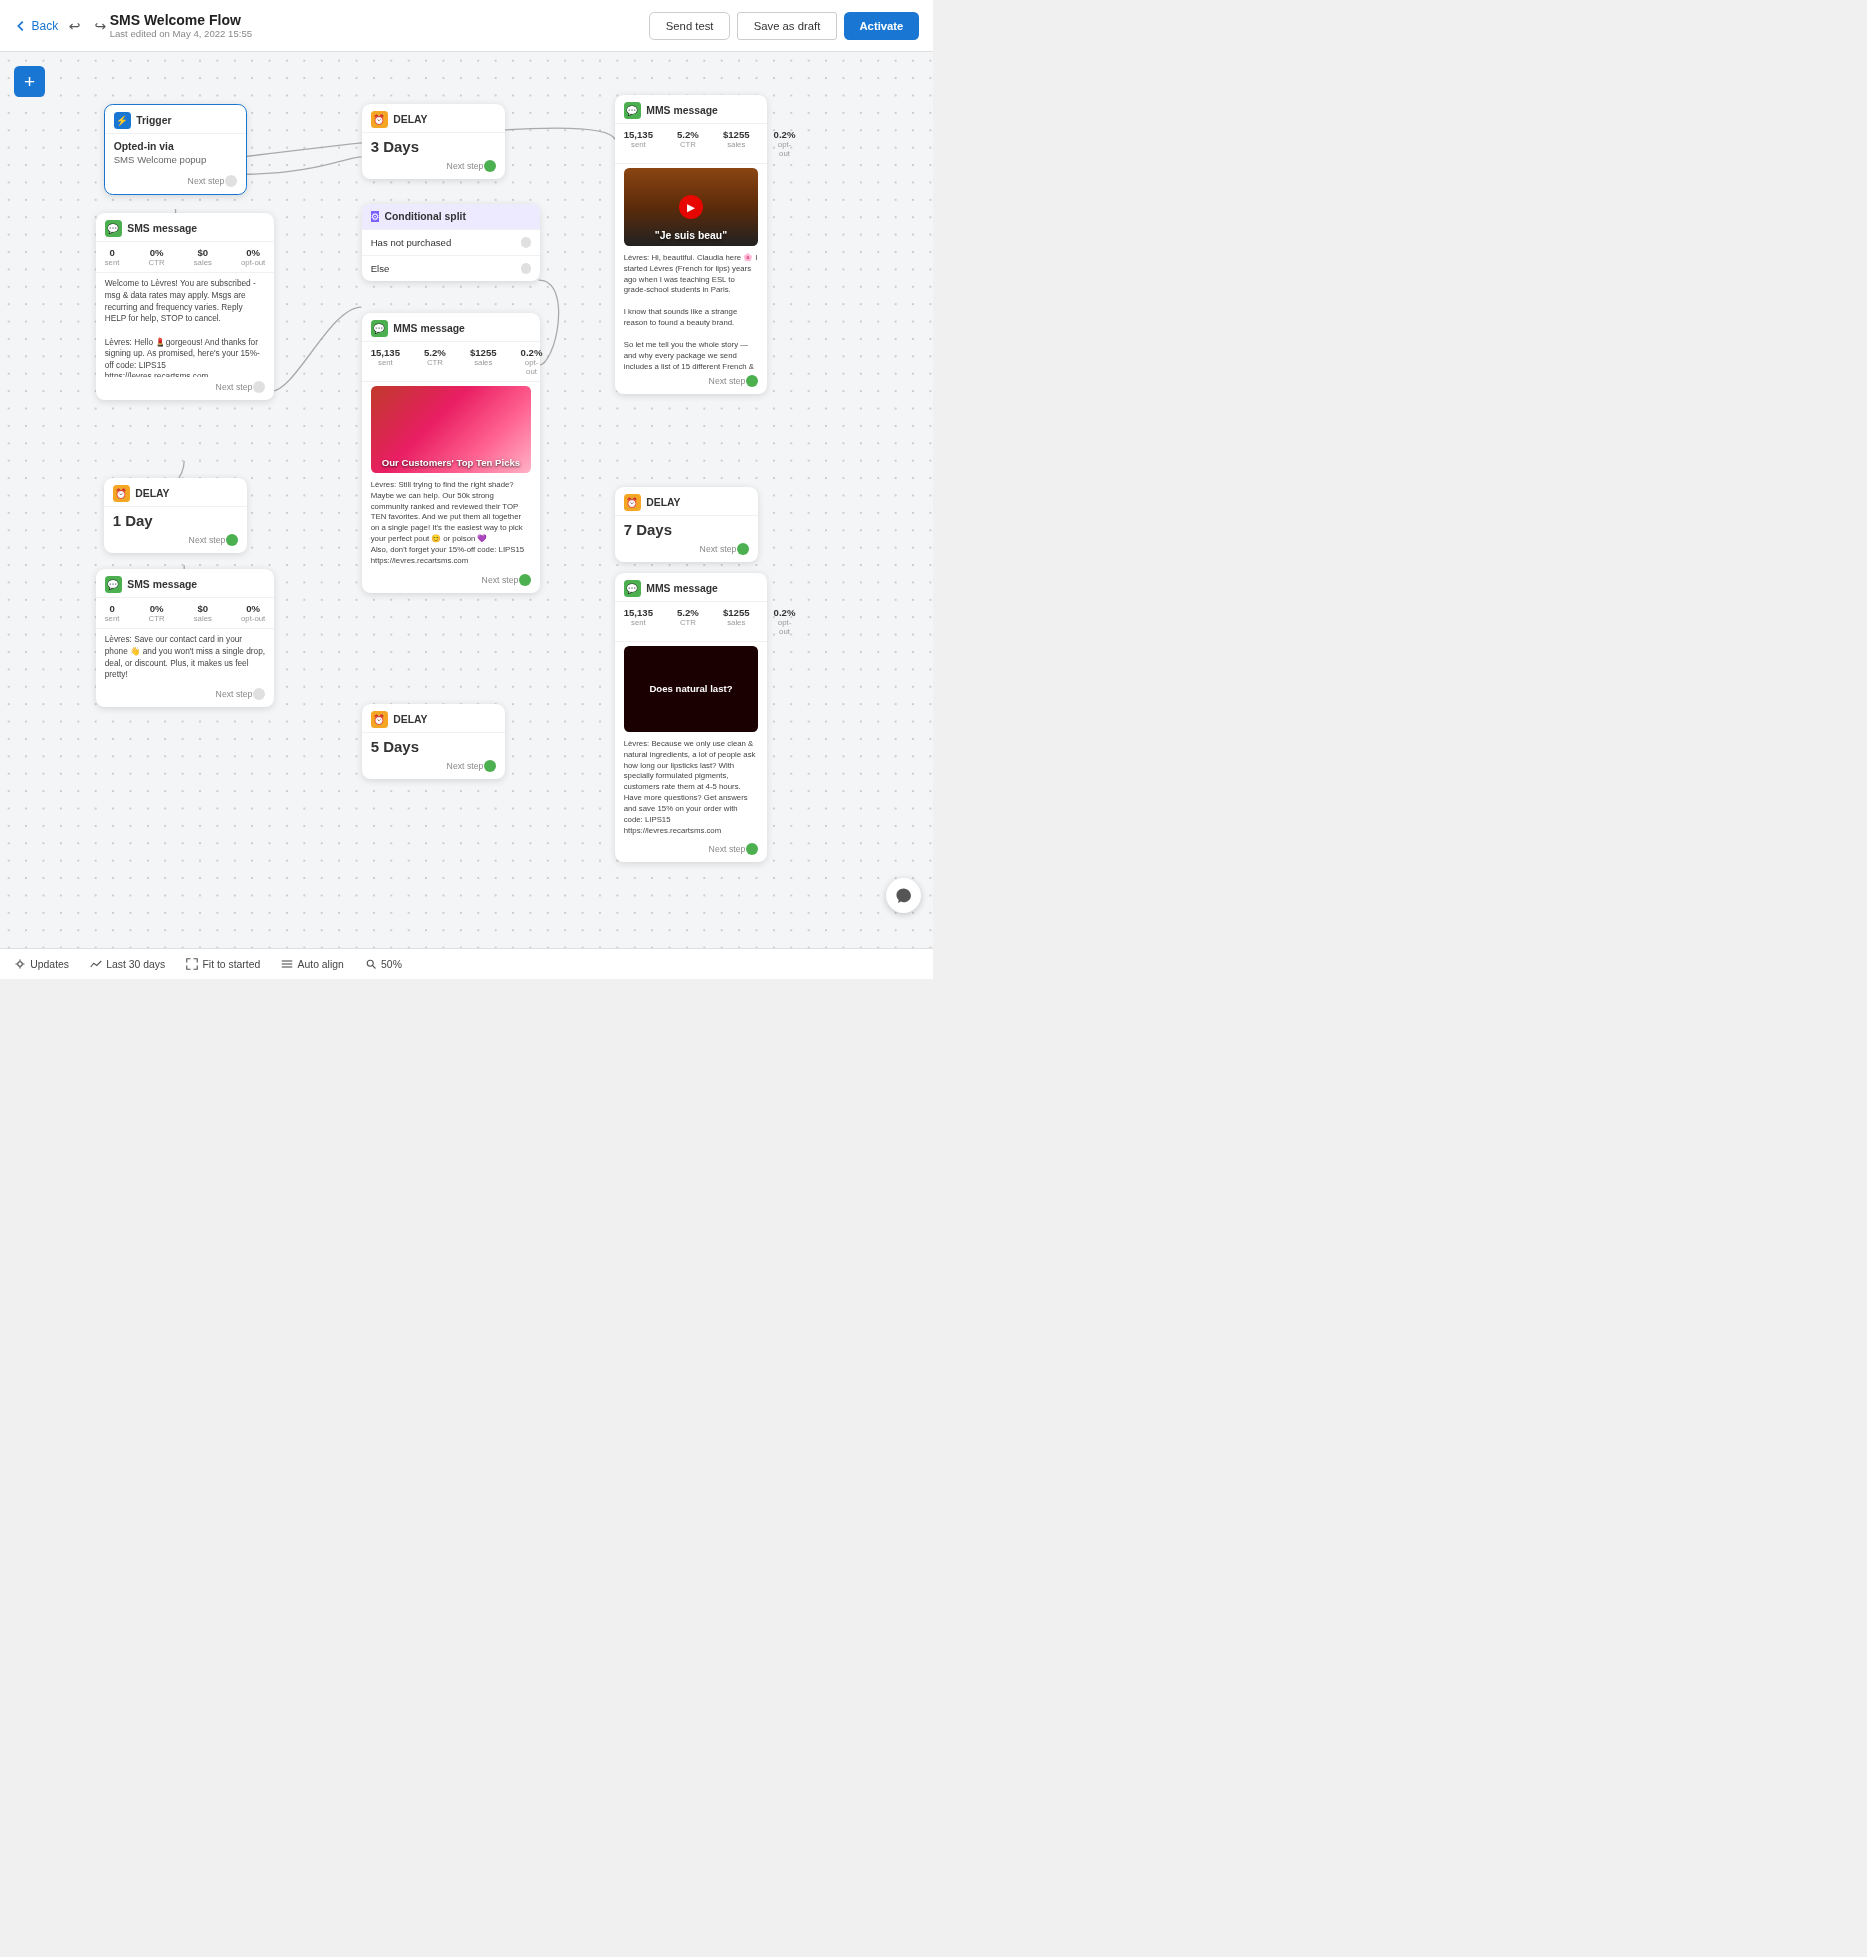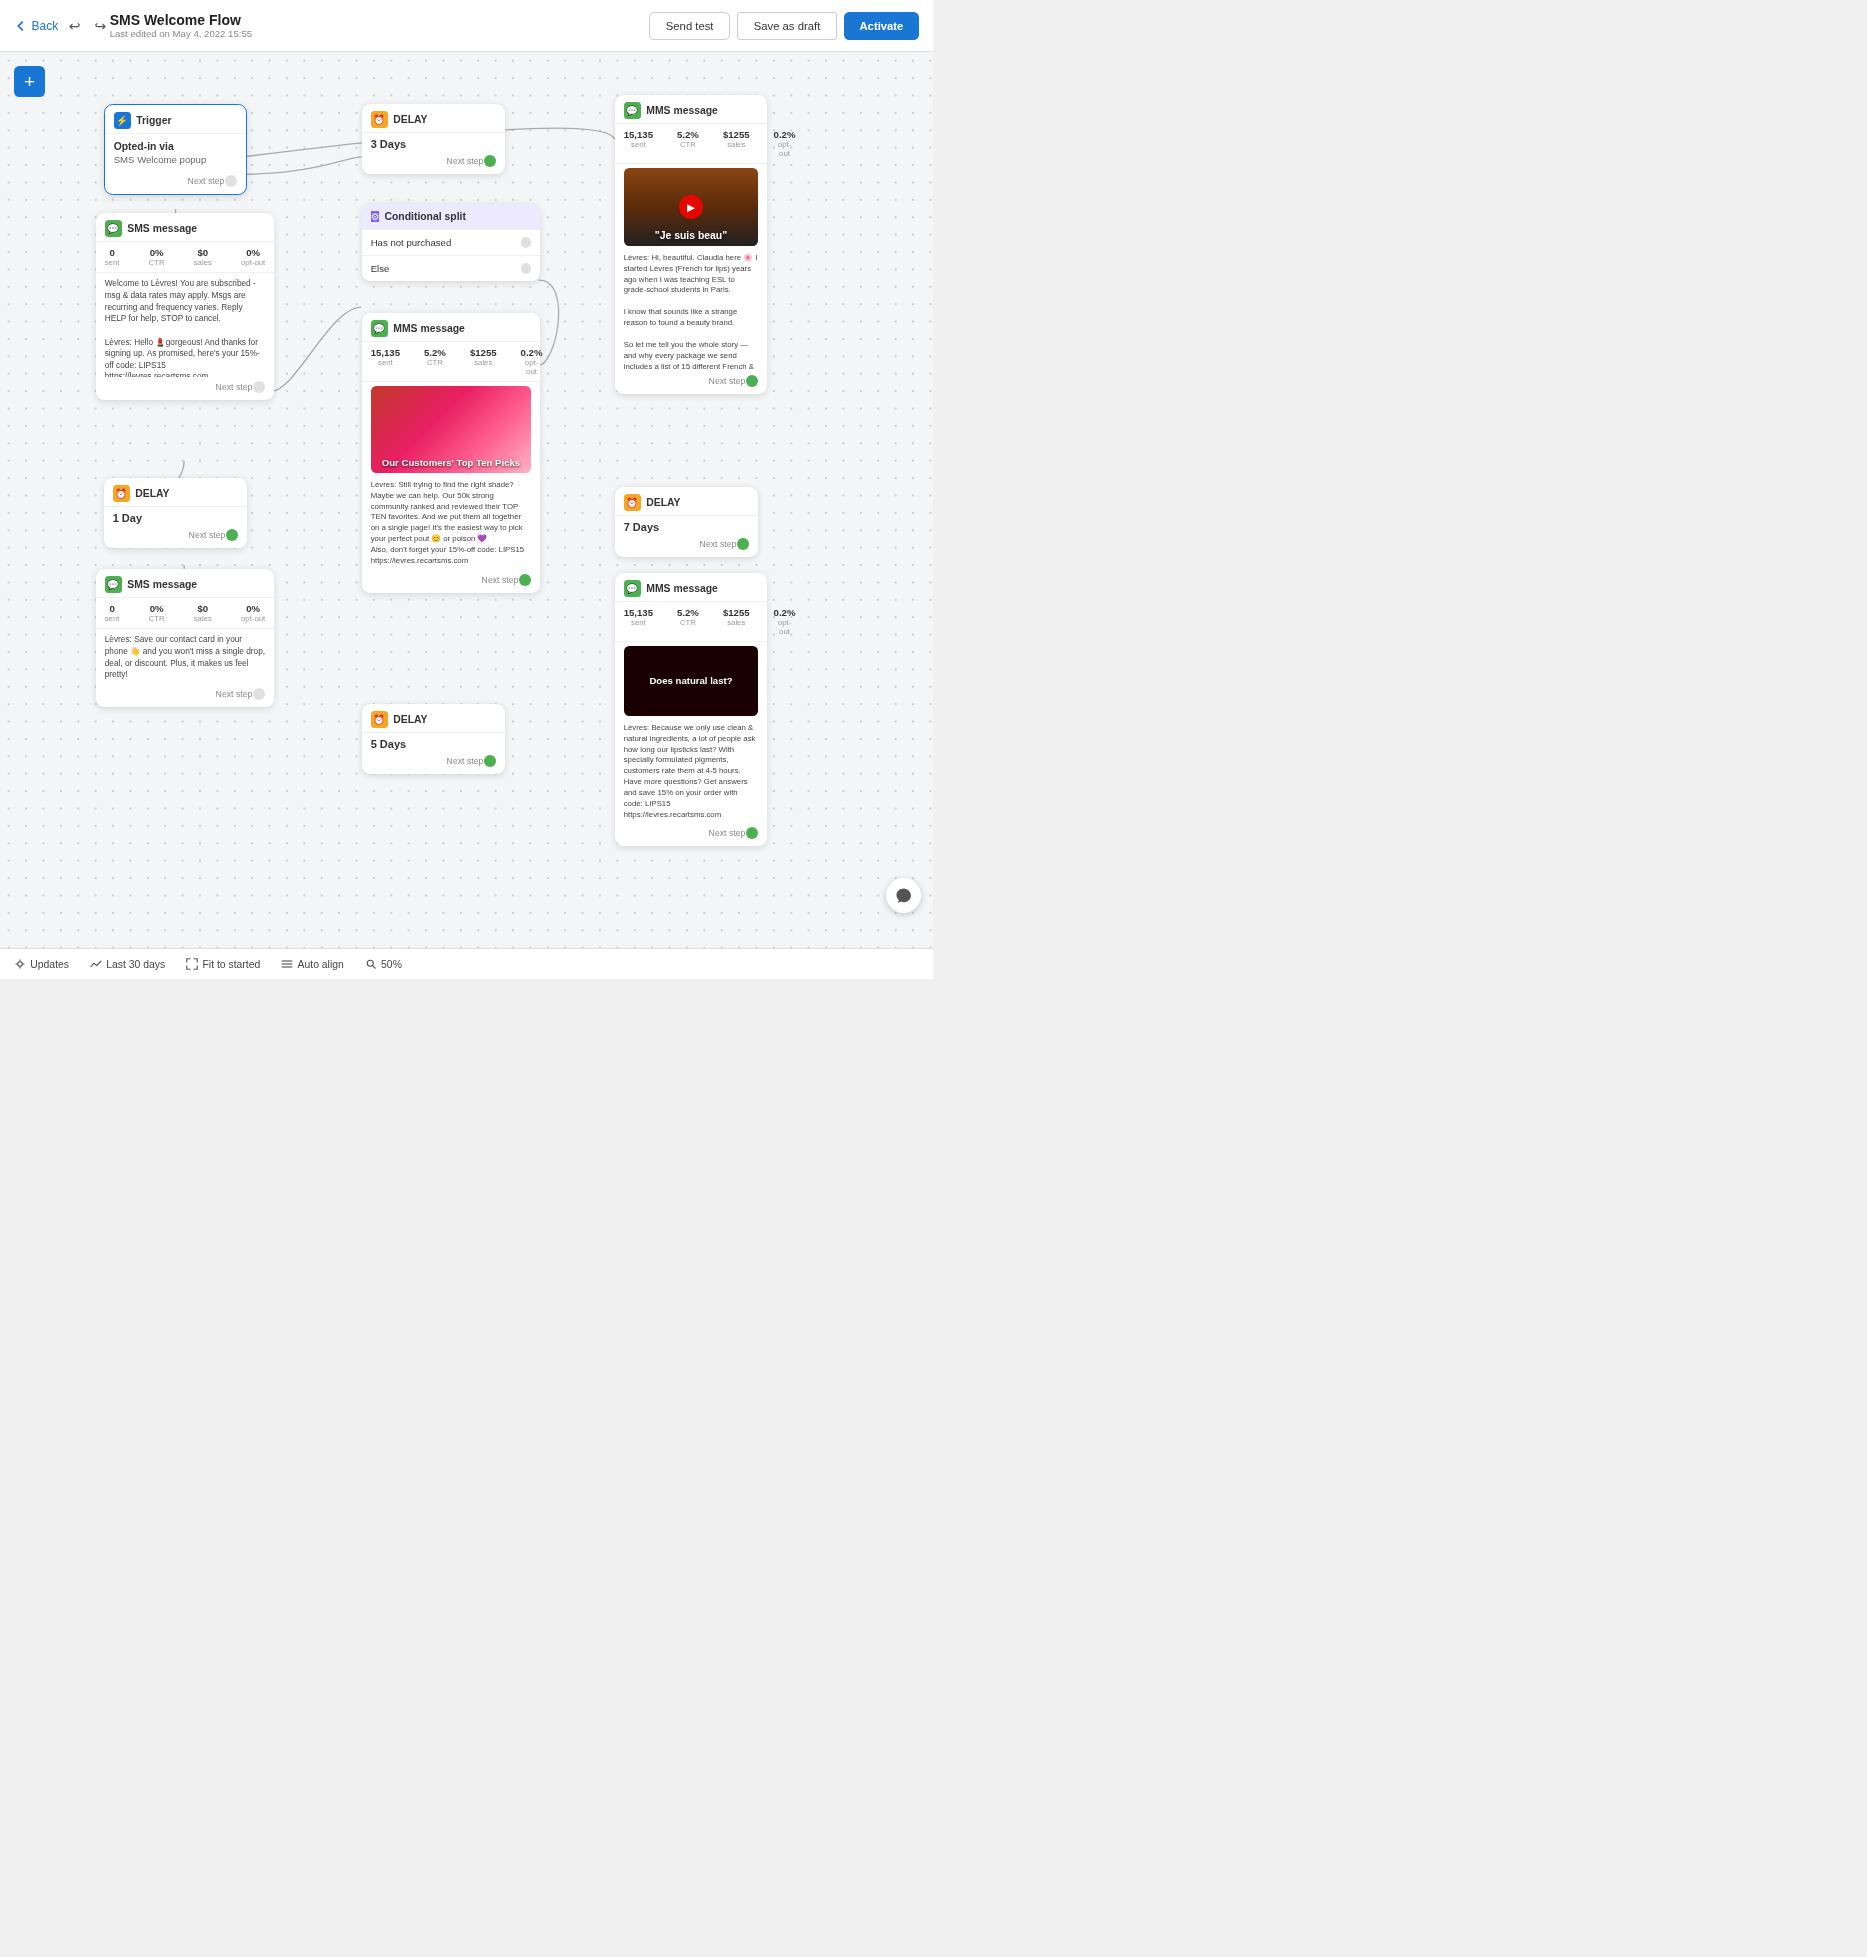--- a/index.html
+++ b/index.html
@@ -141,21 +141,21 @@
       width: 12px; height: 12px; border-radius: 50%;
       background: #e0e0e0; display: flex; align-items: center; justify-content: center;
     }
     .next-dot-green { background: #4caf50; }
 
     
     .delay-node-1 { left: 362px; top: 52px; width: 143px; }
     .delay-node-2 { left: 104px; top: 426px; width: 143px; }
     .delay-node-3 { left: 362px; top: 652px; width: 143px; }
     .delay-node-4 { left: 615px; top: 435px; width: 143px; }
-    .delay-days { font-size: 11px; font-weight: 700; color: #333; padding: 5.2px 8.7px 1.7px; }
+    .delay-days { font-size: 15px; font-weight: 700; color: #333; padding: 5.2px 8.7px 1.7px; }
 
     
     .split-node { left: 362px; top: 152px; width: 178px; }
     .split-header {
       background: #ede9ff; border-radius: 8.7px 8.7px 0 0;
       padding: 7px 8.7px;
       display: flex; align-items: center; gap: 5.2px;
     }
     .split-row {
       padding: 7px 8.7px;
@@ -186,21 +186,21 @@
     .mms-node-2 { left: 362px; top: 261px; width: 178px; }
     .mms-node-3 { left: 615px; top: 521px; width: 152px; }
     .mms-img-lipstick {
       background: linear-gradient(135deg, #c0392b 0%, #e91e63 40%, #ff6090 70%, #ffb3c6 100%);
       height: 87px; border-radius: 5.2px;
       margin: 3.5px 8.7px; width: calc(100% - 17.4px);
       display: flex; align-items: center; justify-content: center;
       position: relative; overflow: hidden;
     }
     .mms-img-dark2 {
-      background: #1a0000; height: 70px; border-radius: 5.2px;
+      background: #1a0000; height: 86px; border-radius: 5.2px;
       margin: 3.5px 8.7px; width: calc(100% - 17.4px);
       display: flex; align-items: center; justify-content: center;
       color: #fff; font-size: 10.4px; font-weight: 700;
     }
     .mms-body-text {
       font-size: 8.7px; color: #444; line-height: 1.4;
       padding: 3.5px 8.7px;
     }
     .overlay-text {
       position: absolute; bottom: 5.2px; left: 0; right: 0;

